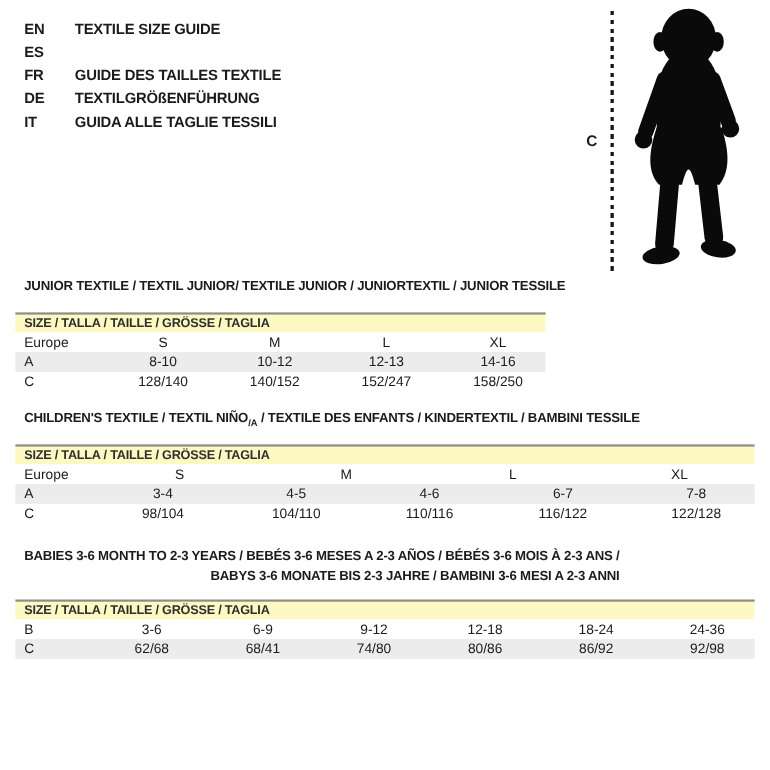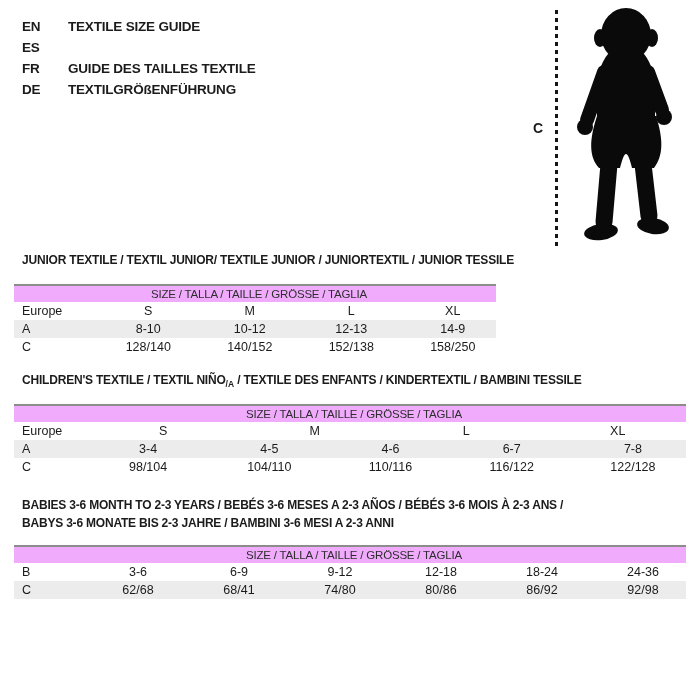--- a/index.html
+++ b/index.html
@@ -10,32 +10,32 @@
   
   .languages{position:absolute;left:22px;top:16px;font-weight:700;font-size:13.5px;letter-spacing:-0.2px;}
   .lang-row{display:flex;height:21px;line-height:21px;}
   .lang-code{width:46px;}
   
   .baby{position:absolute;left:562px;top:4px;width:132px;height:242px;}
   .fig-dash{position:absolute;left:555px;top:10px;width:3px;height:237px;
     background:repeating-linear-gradient(to bottom,#161616 0 4px,transparent 4px 8px);}
   .fig-c{position:absolute;left:533px;top:120px;font-weight:700;font-size:14px;}
   
-  .sec-title{position:absolute;left:22px;font-weight:700;font-size:12px;letter-spacing:-0.2px;white-space:nowrap;}
+  .sec-title{position:absolute;left:22px;font-weight:700;font-size:12px;letter-spacing:-0.2px;white-space:nowrap;text-align:right;}
   .t1{top:253px;}
   .t2{top:373px;}
   .t3{top:497px;line-height:17.5px;}
   .sub{font-size:8.5px;font-weight:700;vertical-align:-3px;letter-spacing:0;}
   
   .tbl{position:absolute;left:14px;font-size:12.5px;}
   .tbl1{top:284px;width:482px;}
   .tbl2{top:404px;width:672px;}
   .tbl3{top:545px;width:672px;}
-  .thead{height:16px;line-height:16px;background:#f0abfc;border-top:2px solid #8c8c8c;
-    padding-left:8px;font-weight:400;font-size:11.5px;letter-spacing:-0.2px;color:#2e2e2e;text-align:center;}
+  .thead{height:16px;line-height:16px;background:#fef9c3;border-top:2px solid #8c8c8c;
+    padding-left:8px;font-weight:700;font-size:11.5px;letter-spacing:-0.2px;color:#2e2e2e;}
   .trow{display:flex;height:18px;line-height:18px;gap:15px;}
   .trow.alt{background:#ececec;}
   .tlabel{padding-left:8px;}
   .tbl1 .tlabel{width:68px;}
   .tbl2 .tlabel,.tbl3 .tlabel{width:58px;}
   .tcell{flex:1;text-align:center;}
   
   .legend{position:absolute;left:22px;top:629px;font-weight:700;font-size:11.5px;
     letter-spacing:-0.2px;line-height:19.5px;white-space:nowrap;}
 </style>
@@ -52,20 +52,24 @@
     <div class="lang-row">
       <span class="lang-code">ES</span>
     </div>
     <div class="lang-row">
       <span class="lang-code">FR</span>
       <span class="lang-label">GUIDE DES TAILLES TEXTILE</span>
     </div>
     <div class="lang-row">
       <span class="lang-code">DE</span>
       <span class="lang-label">TEXTILGRÖßENFÜHRUNG</span>
+    </div>
+    <div class="lang-row">
+      <span class="lang-code">IT</span>
+      <span class="lang-label">GUIDA ALLE TAGLIE TESSILI</span>
     </div>
   </div>
 
   <div class="fig-dash"></div>
   <div class="fig-c">C</div>
   <svg class="baby" viewBox="0 0 132 242" xmlns="http://www.w3.org/2000/svg" aria-hidden="true">
     <g fill="#0a0a0a" stroke="none">
       <ellipse cx="64" cy="31" rx="25" ry="27"></ellipse>
       <ellipse cx="38" cy="34" rx="6" ry="9"></ellipse>
       <ellipse cx="90" cy="34" rx="6" ry="9"></ellipse>
@@ -90,27 +94,27 @@
       <span class="tcell">S</span>
       <span class="tcell">M</span>
       <span class="tcell">L</span>
       <span class="tcell">XL</span>
     </div>
     <div class="trow alt">
       <span class="tlabel">A</span>
       <span class="tcell">8-10</span>
       <span class="tcell">10-12</span>
       <span class="tcell">12-13</span>
-      <span class="tcell">14-9</span>
+      <span class="tcell">14-16</span>
     </div>
     <div class="trow">
       <span class="tlabel">C</span>
       <span class="tcell">128/140</span>
       <span class="tcell">140/152</span>
-      <span class="tcell">152/138</span>
+      <span class="tcell">152/247</span>
       <span class="tcell">158/250</span>
     </div>
   </div>
 
   <div class="sec-title t2">
     <span>CHILDREN'S TEXTILE / TEXTIL NIÑO</span><span class="sub">/A</span><span> / TEXTILE DES ENFANTS / KINDERTEXTIL / BAMBINI TESSILE</span>
   </div>
   <div class="tbl tbl2">
     <div class="thead">SIZE / TALLA / TAILLE / GRÖSSE / TAGLIA</div>
     <div class="trow">

